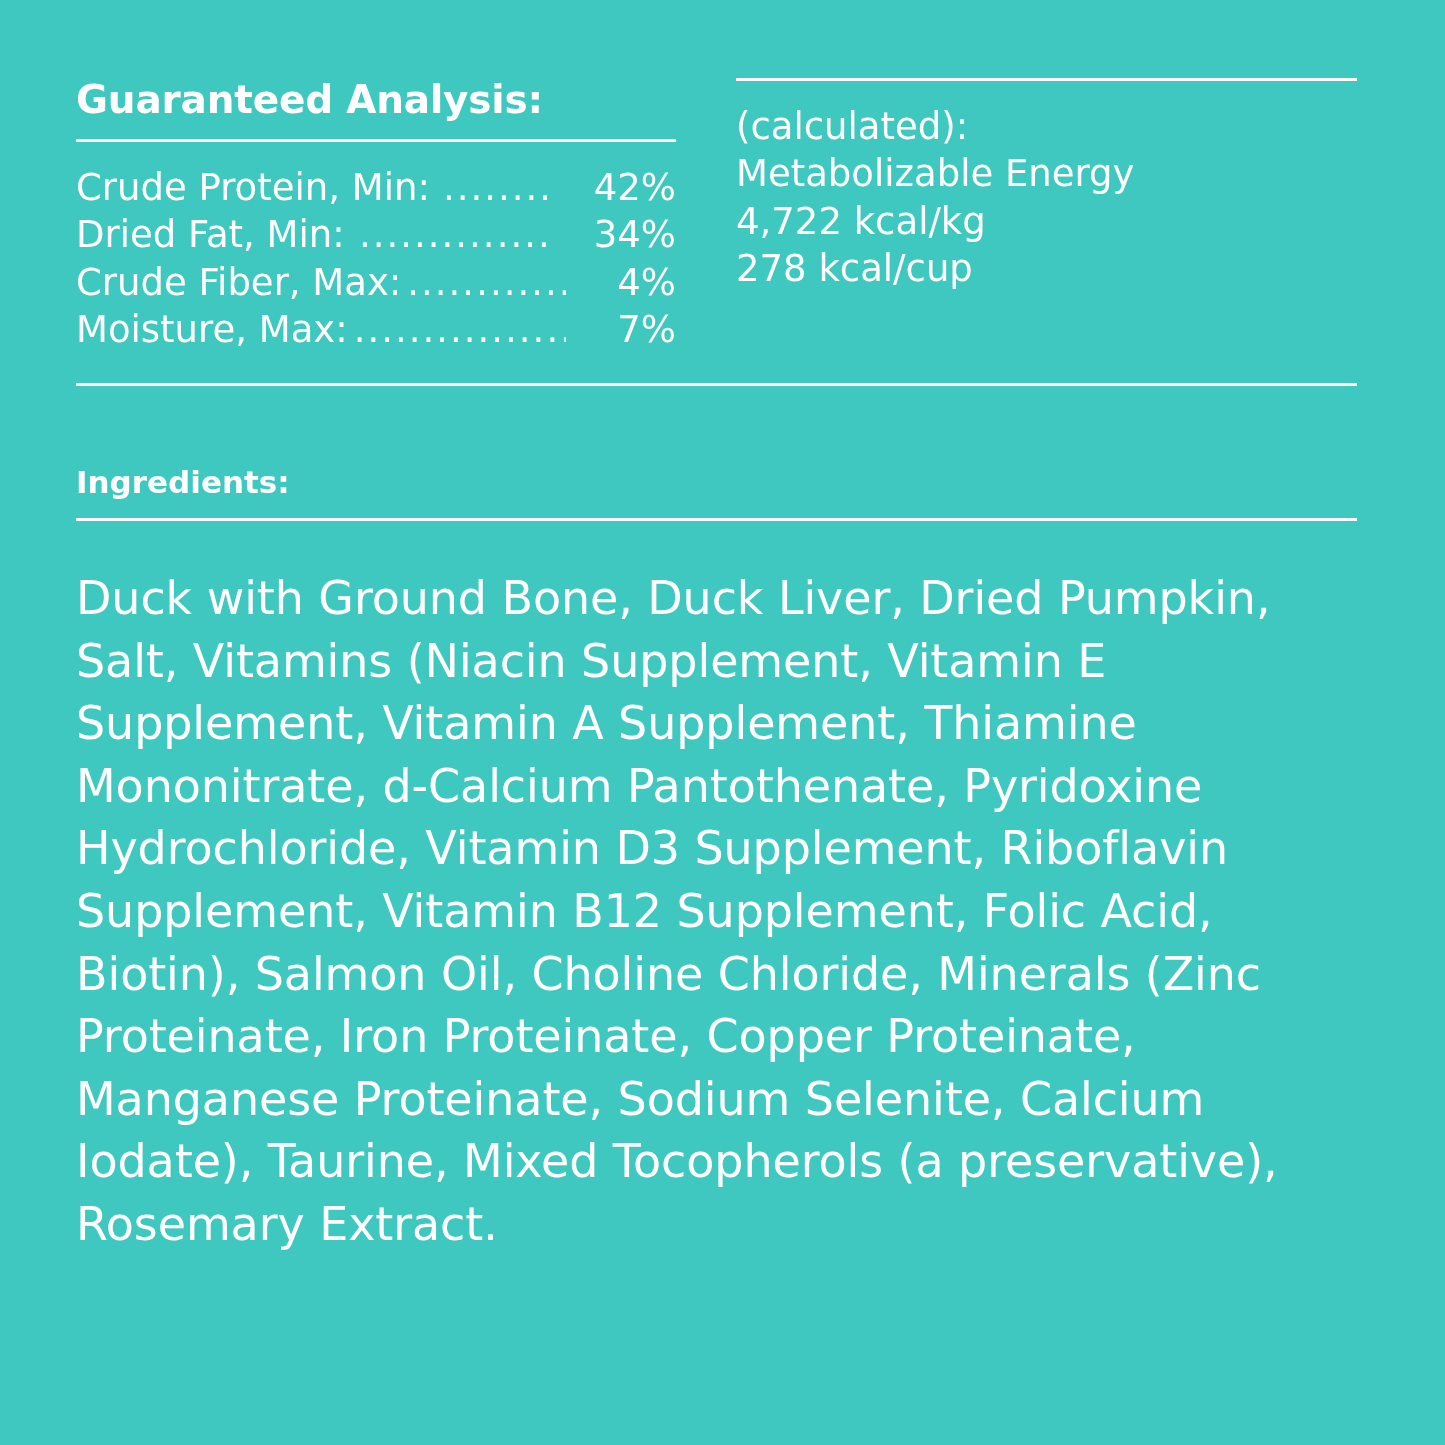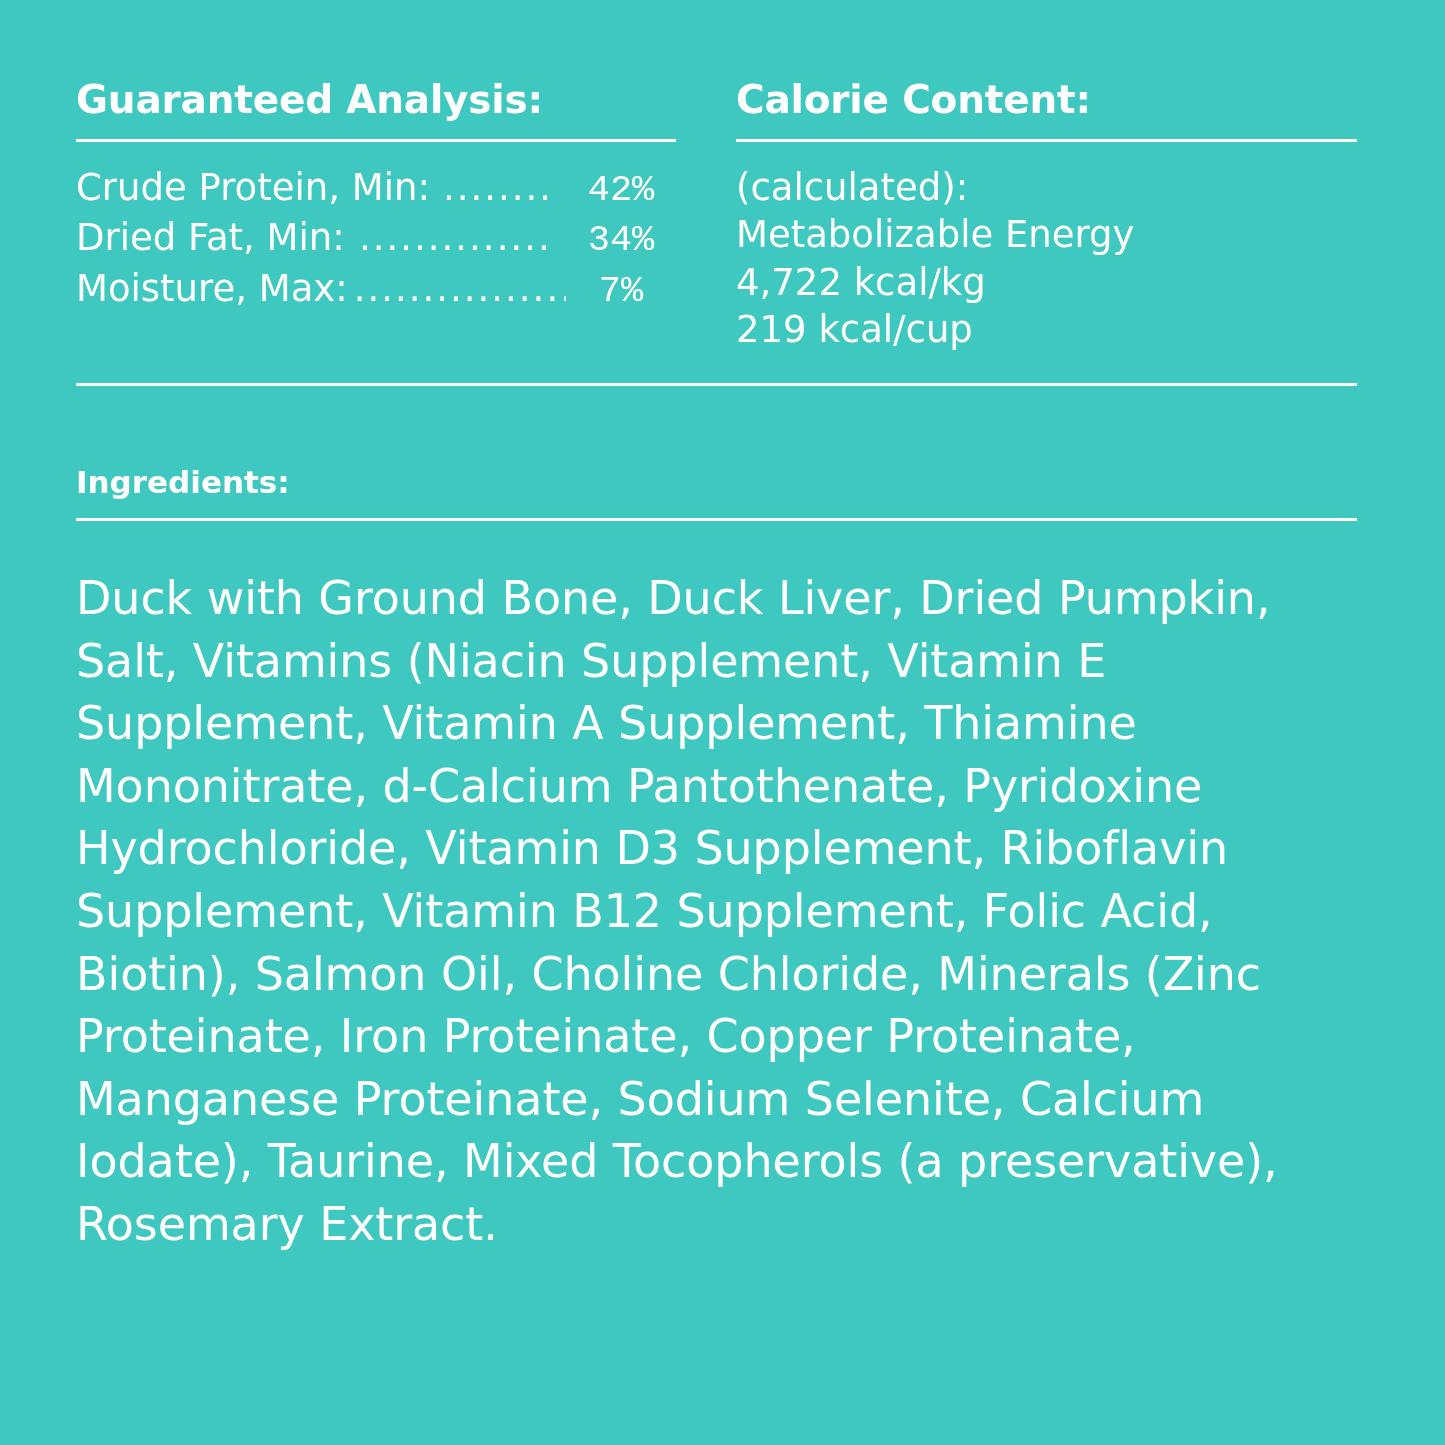--- a/index.html
+++ b/index.html
@@ -69,23 +69,22 @@
   .ga-dots {
     flex: 1 1 auto;
     overflow: hidden;
     white-space: nowrap;
     text-align: center;
     padding: 0 6px;
     letter-spacing: 2px;
   }
   .ga-value {
     flex: 0 0 auto;
-    text-align: center;
+    text-align: right;
     min-width: 110px;
-    font-family: Liberation Mono, monospace;
   }
   .cal-lines {
     margin: 0;
     padding: 0;
     list-style: none;
     font-size: 37px;
     line-height: 1.28;
   }
   .cal-lines li {
     white-space: nowrap;
@@ -133,35 +132,39 @@
           <span class="ga-label">Crude Protein, Min:</span>
           <span class="ga-dots">........</span>
           <span class="ga-value">42%</span>
         </li>
         <li class="ga-row">
           <span class="ga-label">Dried Fat, Min:</span>
           <span class="ga-dots">..............</span>
           <span class="ga-value">34%</span>
         </li>
         <li class="ga-row">
+          <span class="ga-label">Crude Fiber, Max:</span>
+          <span class="ga-dots">............</span>
+          <span class="ga-value">4%</span>
+        </li>
+        <li class="ga-row">
           <span class="ga-label">Moisture, Max:</span>
           <span class="ga-dots">................</span>
           <span class="ga-value">7%</span>
         </li>
       </ul>
     </div>
 
     <div class="col-right">
-      <h2 class="section-title">Calorie Content:</h2>
       <div class="rule"></div>
       <ul class="cal-lines">
         <li>(calculated):</li>
         <li>Metabolizable Energy</li>
         <li>4,722 kcal/kg</li>
-        <li>219 kcal/cup</li>
+        <li>278 kcal/cup</li>
       </ul>
     </div>
 
   </div>
 
   <div class="divider-wide"></div>
 
   <div class="ingredients-block">
     <h2 class="ingredients-title">Ingredients:</h2>
     <div class="ing-rule"></div>

